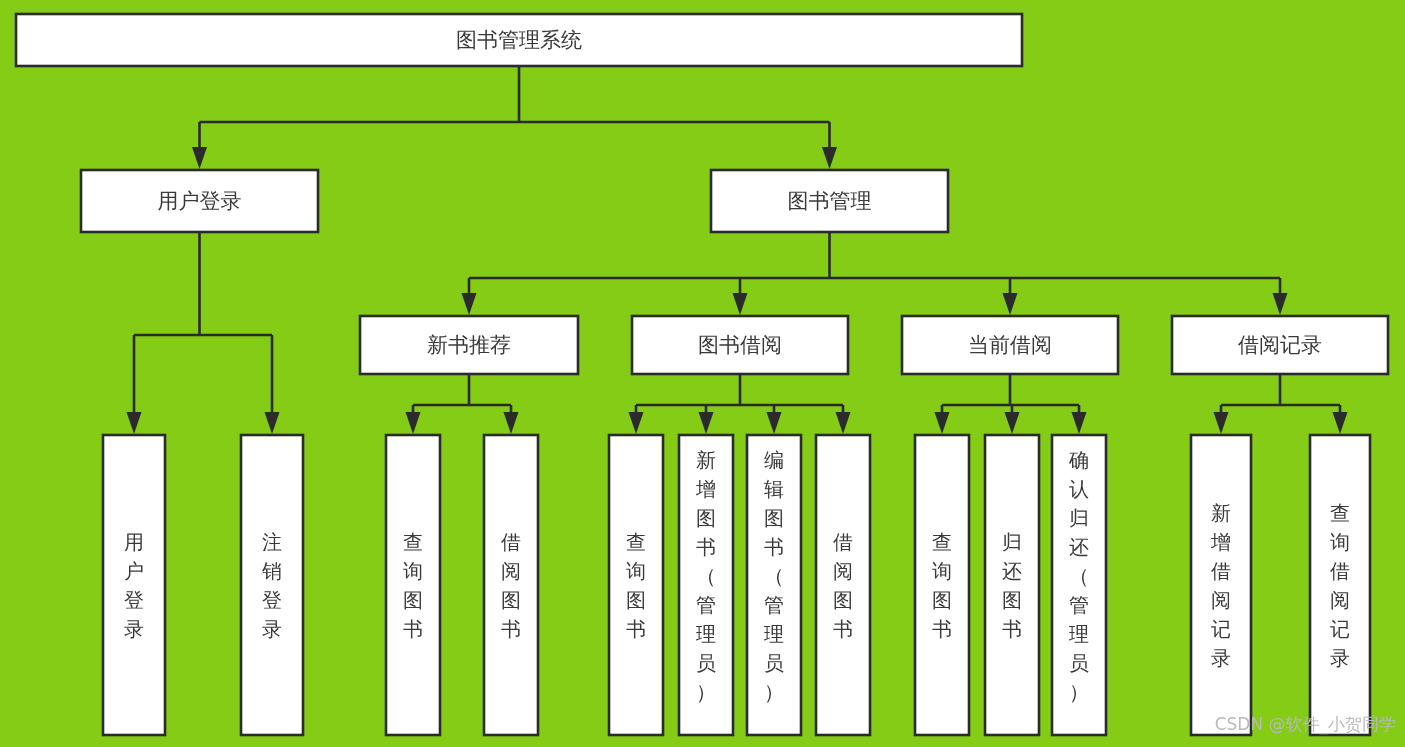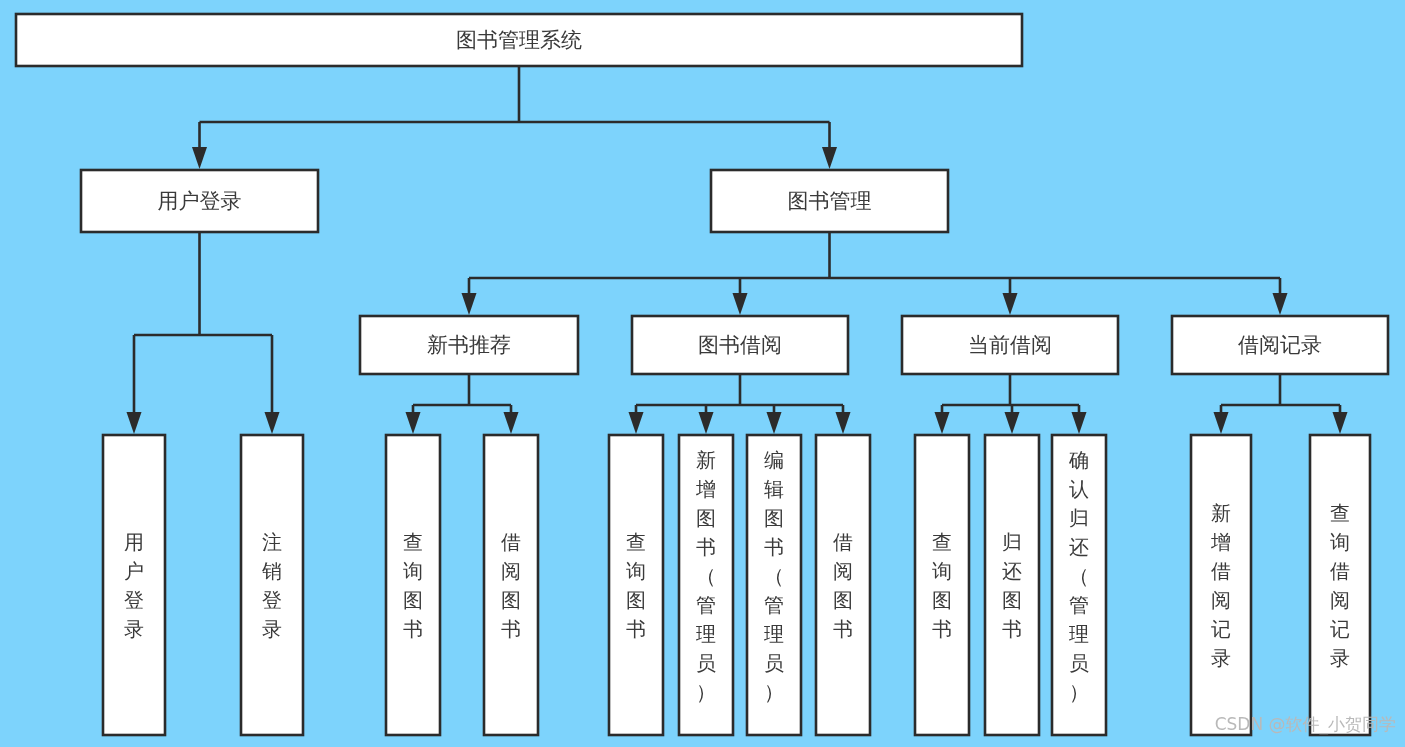--- a/index.html
+++ b/index.html
@@ -8,21 +8,21 @@
     padding: 0;
     background: #ffffff;
   }
   body {
     font-family: "DejaVu Sans", "Liberation Sans", sans-serif;
   }
   #diagram-root {
     position: relative;
     width: 1405px;
     height: 747px;
-    background: #7dd3fc;
+    background: #84cc16;
     overflow: hidden;
   }
   svg.diagram-canvas {
     position: absolute;
     left: 0;
     top: 0;
     width: 1405px;
     height: 747px;
   }
   .node-box {

